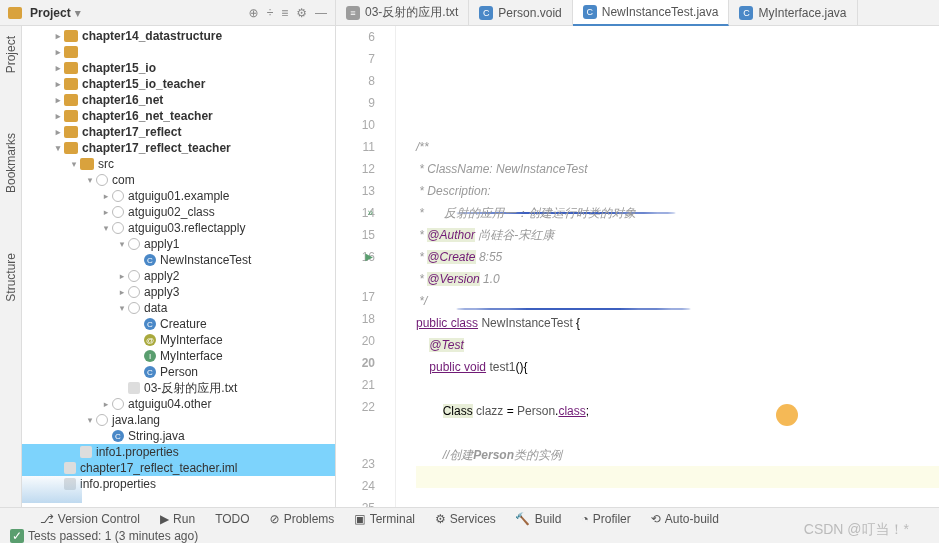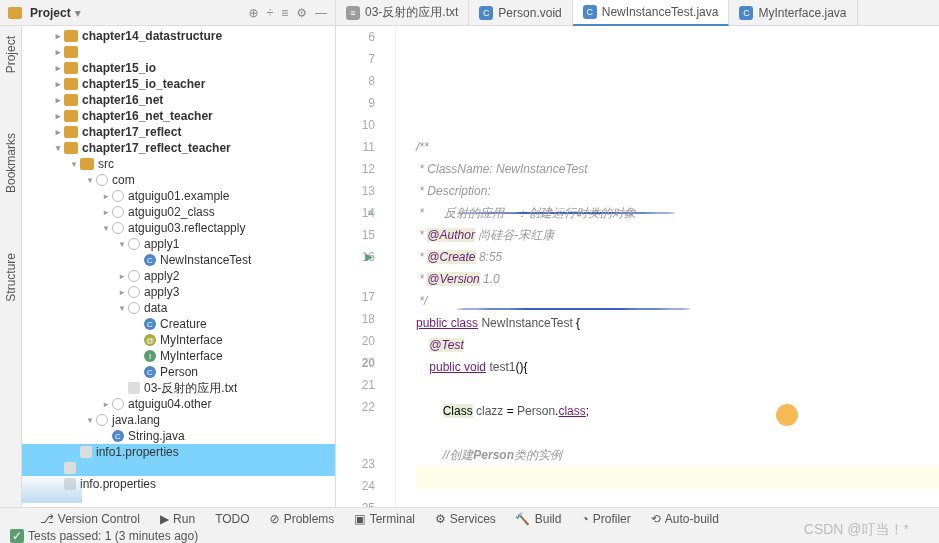--- a/index.html
+++ b/index.html
@@ -220,20 +220,21 @@
         <span>String.java</span>
       </div>
       <div class="tree-row sel" style="padding-left: 46px;">
         <span class="arrow"></span>
         <span class="file-ic"></span>
         <span>info1.properties</span>
       </div>
       <div class="tree-row sel" style="padding-left: 30px;">
         <span class="arrow"></span>
         <span class="file-ic"></span>
+        <span>chapter17_reflect_teacher.iml</span>
       </div>
       <div class="tree-row" style="padding-left: 30px;">
         <span class="arrow"></span>
         <span class="file-ic"></span>
         <span>info.properties</span>
       </div>
     </div>
   <div class="editor">
     <div class="gutter" id="gutter">
         <div style="position: relative;">6</div>

